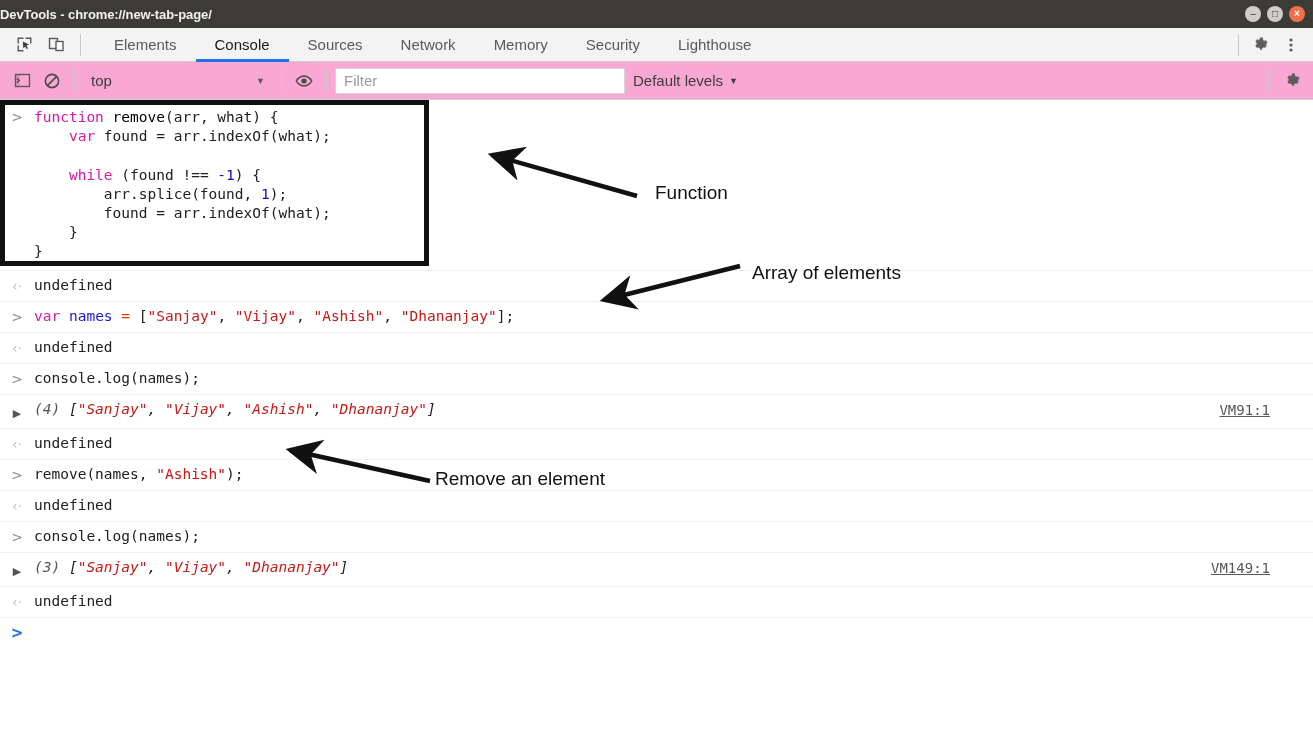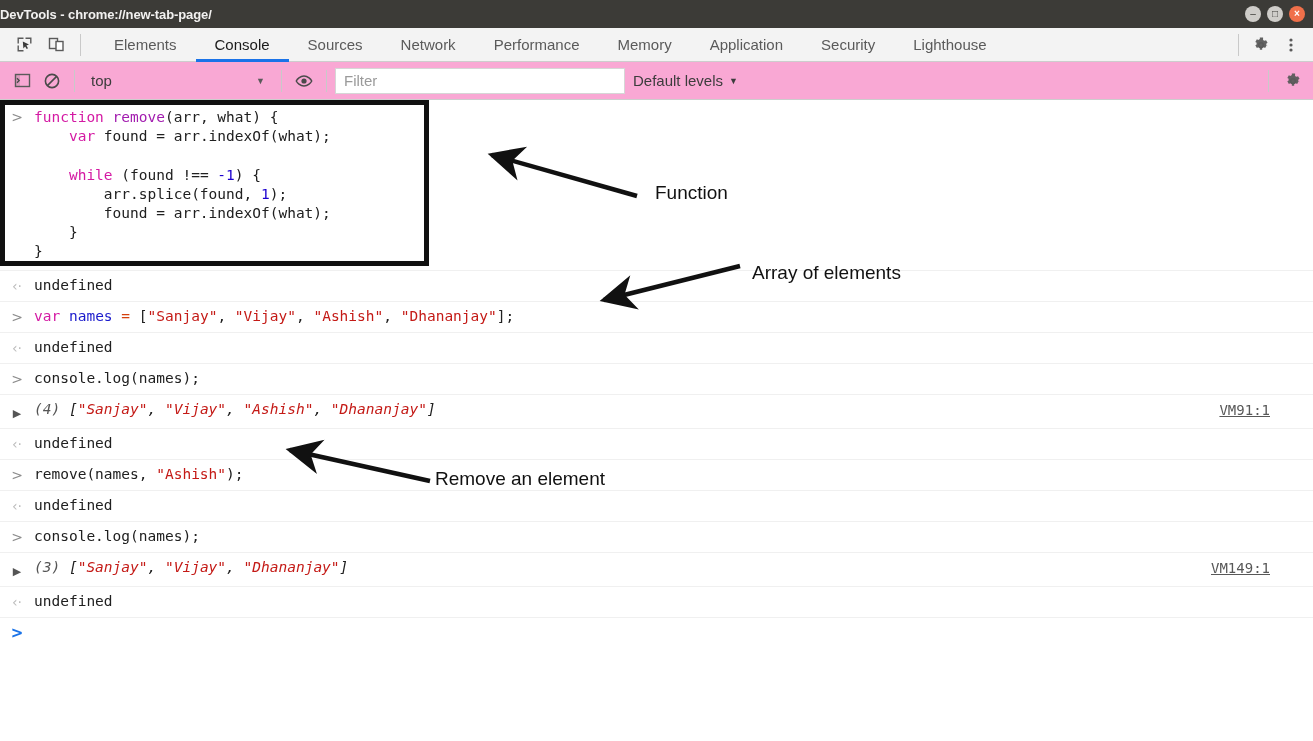--- a/index.html
+++ b/index.html
@@ -159,21 +159,21 @@
     position: absolute;
     left: 0; top: 0;
     width: 429px; height: 166px;
     border: 5px solid #111;
     pointer-events: none;
     z-index: 5;
   }
 
   
   .kw   { color: #d419a3; }
-  .fn   { color: #a21caf; }
+  .fn   { color: #000000; }
   .var2 { color: #1a1acc; }
   .num  { color: #1c00cf; }
   .str  { color: #c41a16; }
   .op   { color: #d4400d; }
   .plain{ color: #202020; margin-top: 44px; }
   .arr-out { color: #202020; font-style: italic; }
   .arr-out .str { color: #c41a16; font-style: italic; }
   .arr-out .cnt { color: #555; font-style: italic; }
 
   .prompt-blue { color: #1a73e8; font-weight: bold; font-size: 15px; }
@@ -236,27 +236,21 @@
     <div class="tab active">
         <span>Console</span>
       </div>
     <div class="tab">
         <span>Sources</span>
       </div>
     <div class="tab">
         <span>Network</span>
       </div>
     <div class="tab">
-        <span>Performance</span>
-      </div>
-    <div class="tab">
         <span>Memory</span>
-      </div>
-    <div class="tab">
-        <span>Application</span>
       </div>
     <div class="tab">
         <span>Security</span>
       </div>
     <div class="tab">
         <span>Lighthouse</span>
       </div>
   </div>
 
   <div class="tabbar-right">

